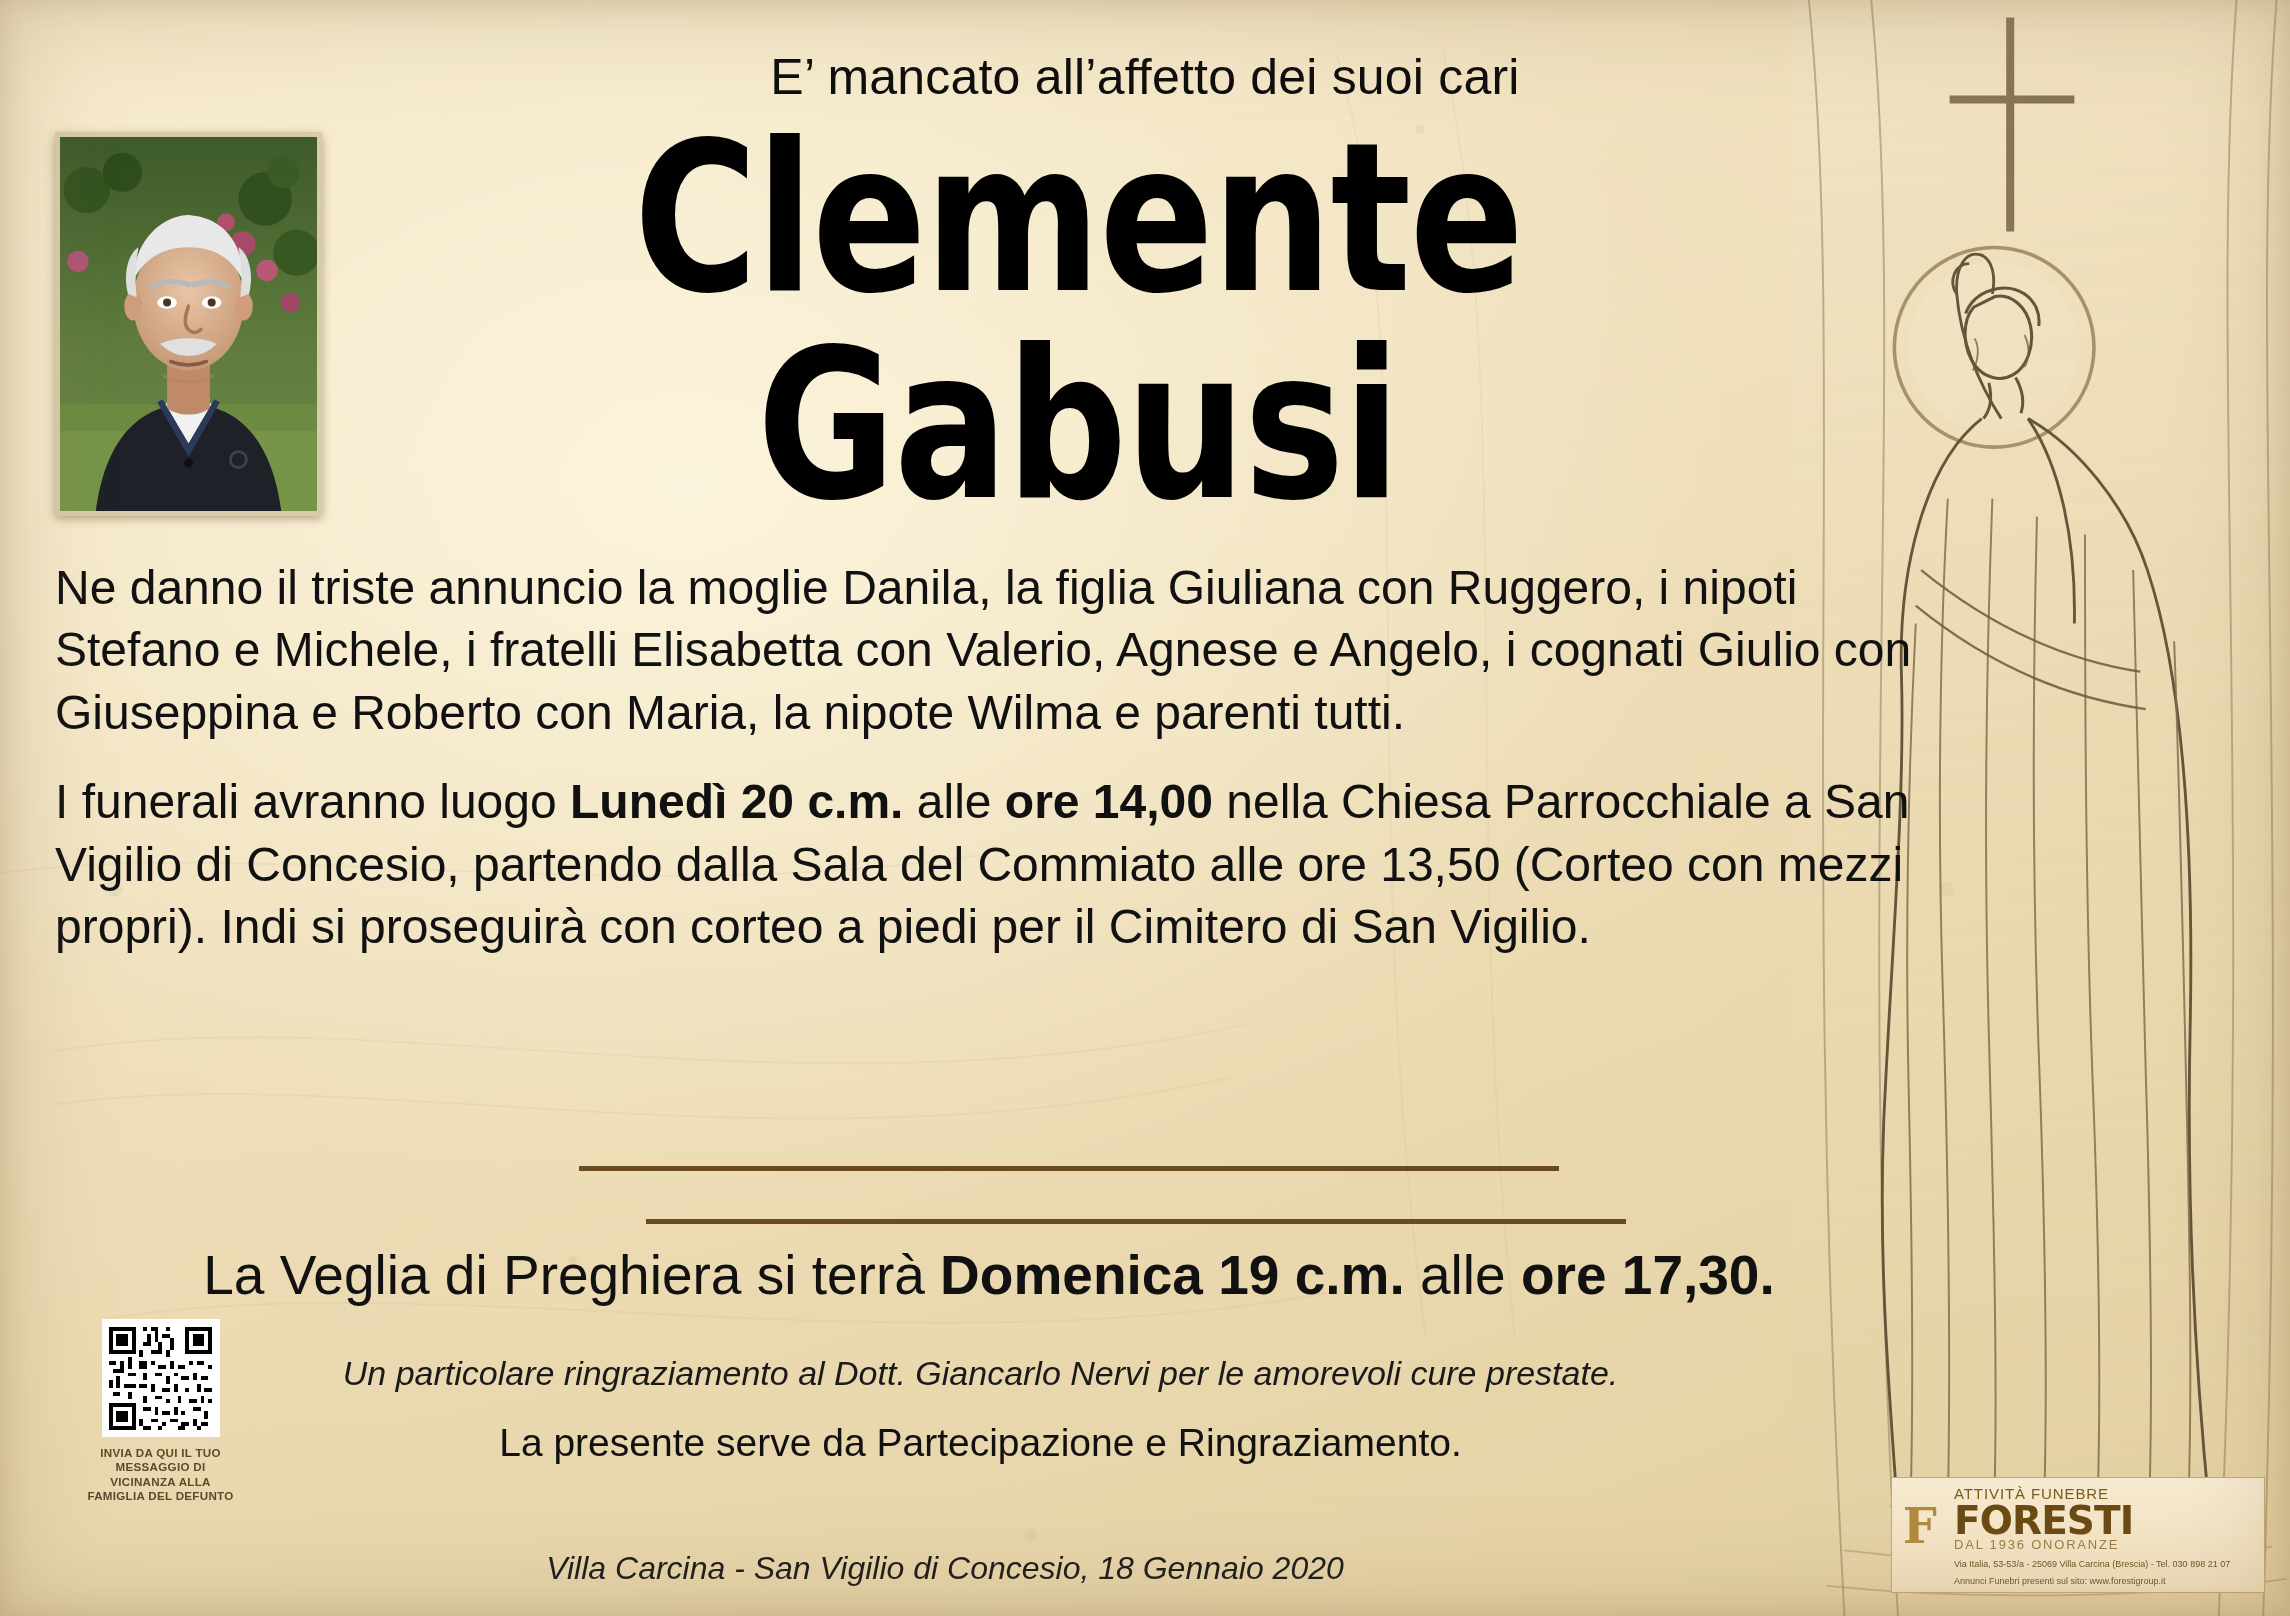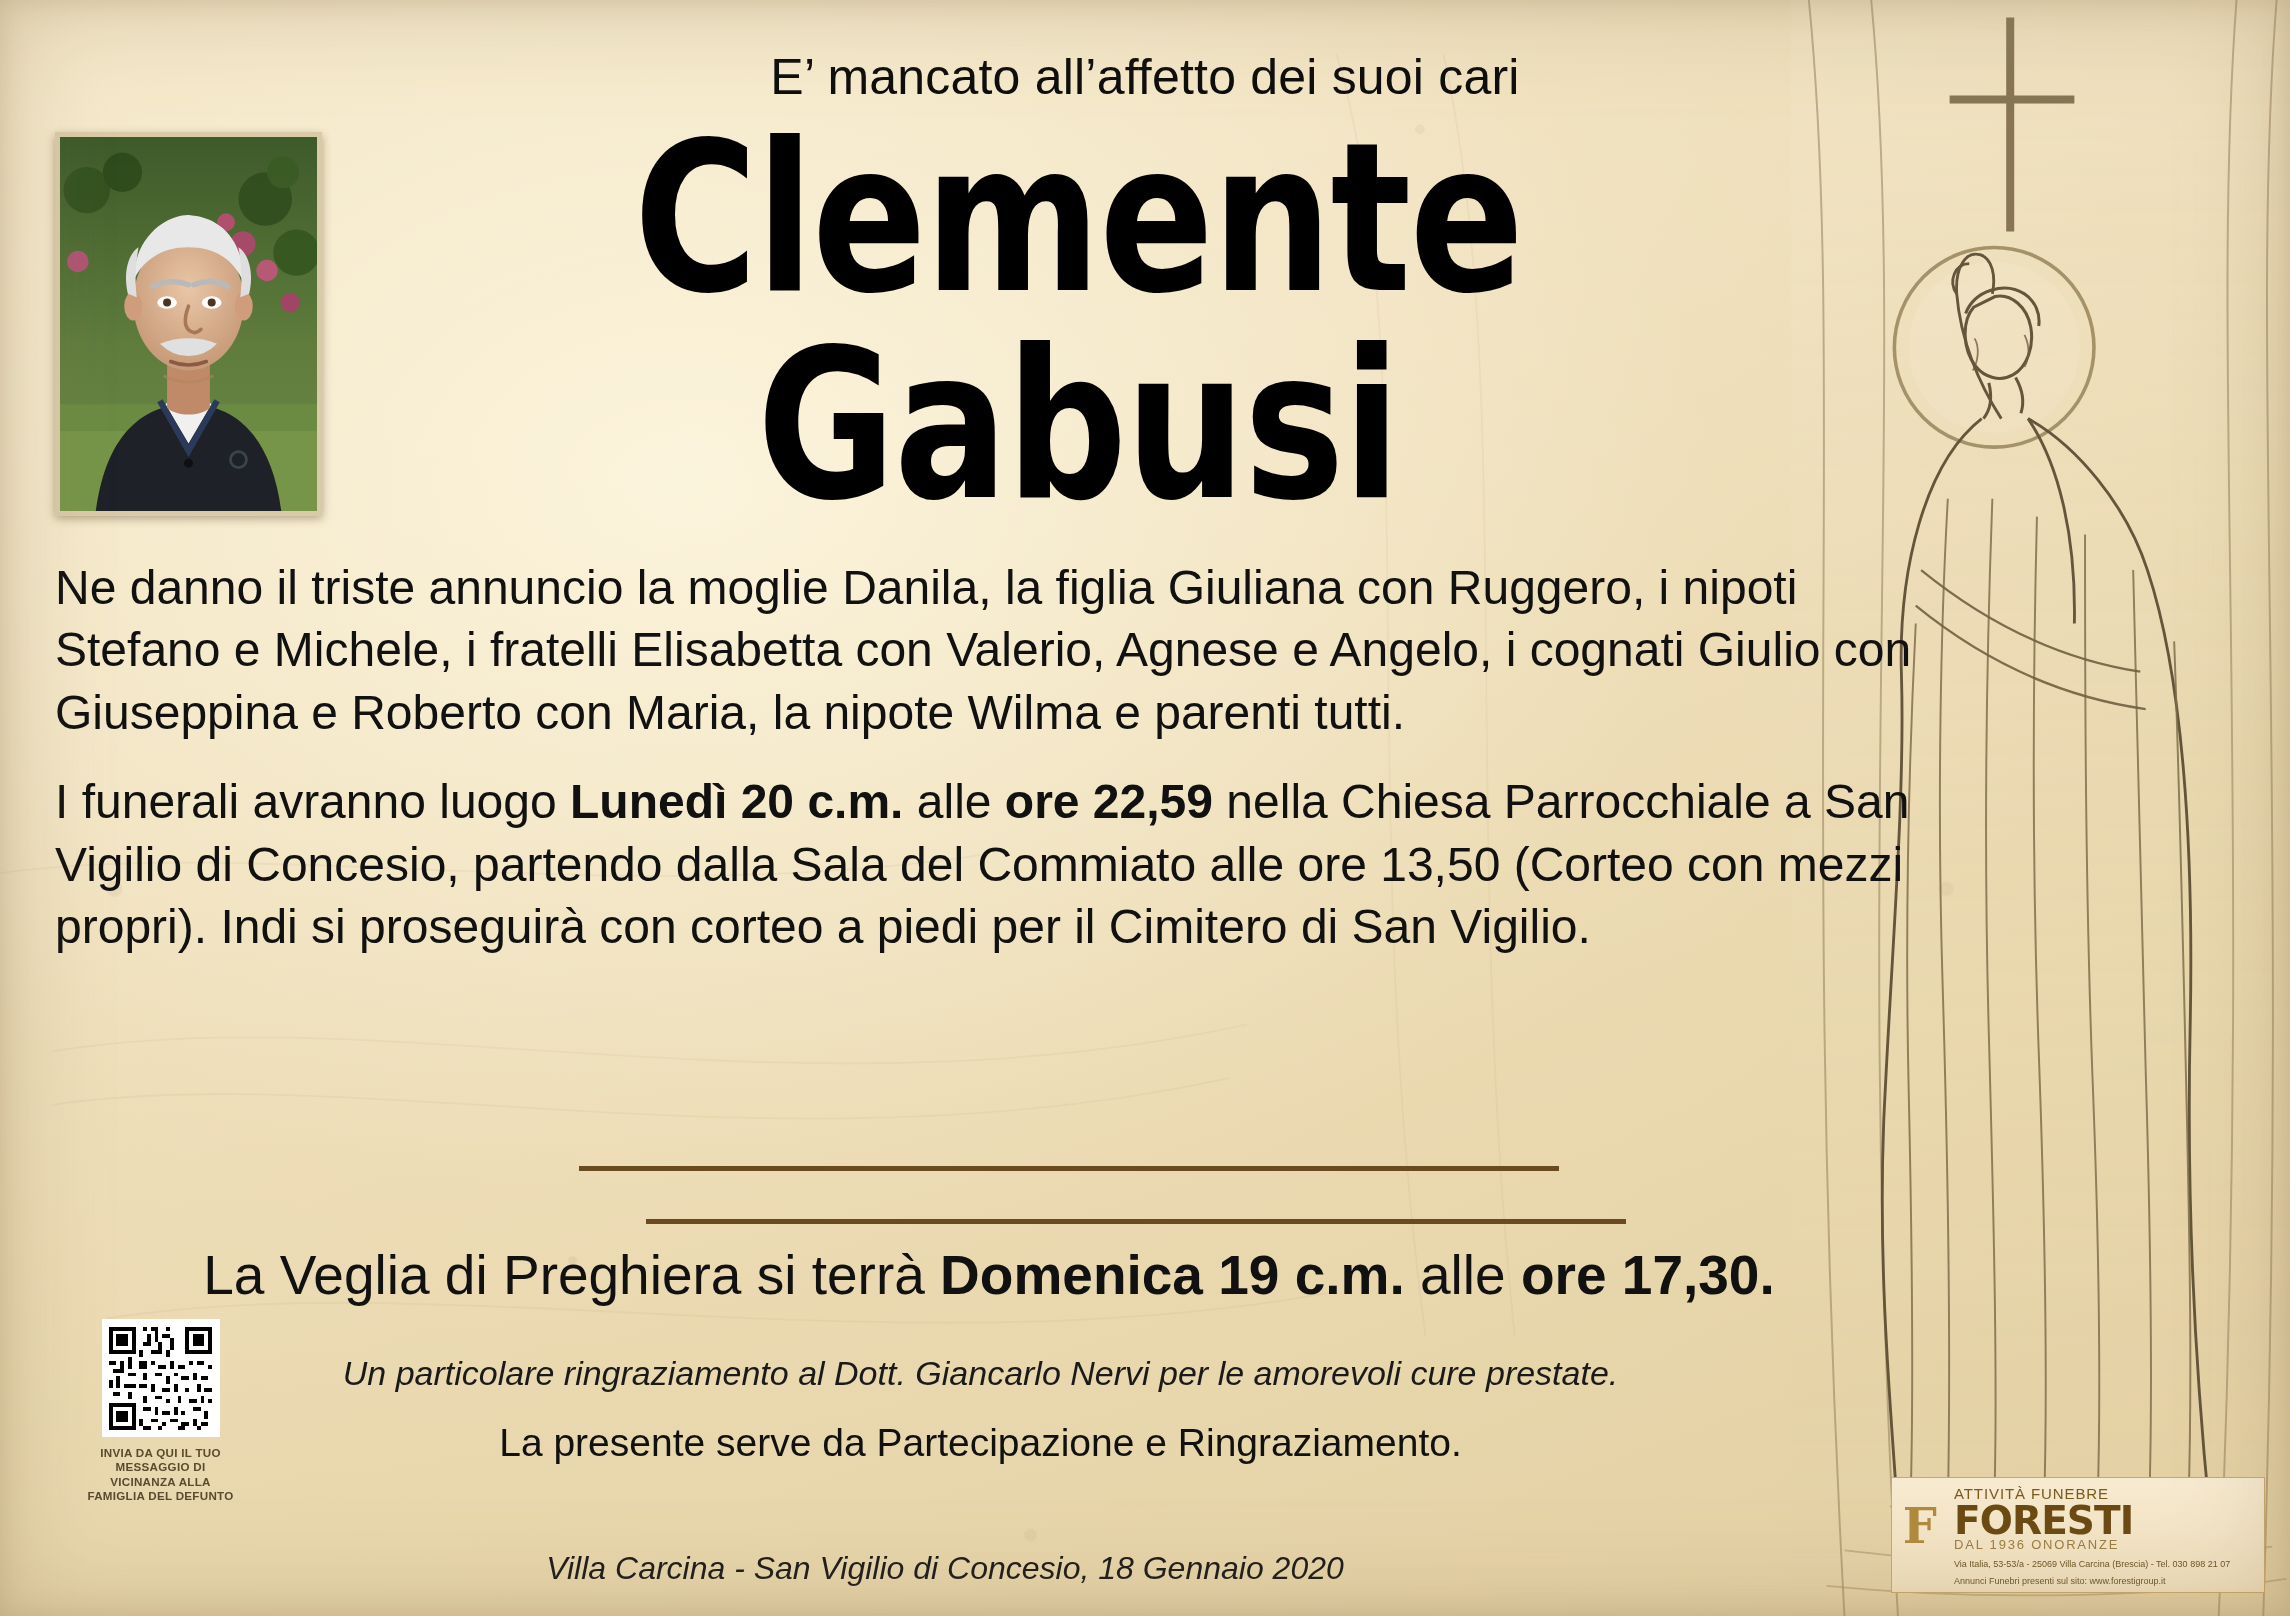--- a/index.html
+++ b/index.html
@@ -417,21 +417,21 @@
   <div class="line-top">E’ mancato all’affetto dei suoi cari</div>
 
   <div class="name">Clemente Gabusi</div>
 
 
   <div class="body-text">
     <p class="para">Ne danno il triste annuncio la moglie Danila, la figlia Giuliana con Ruggero, i nipoti Stefano e Michele, i fratelli Elisabetta con Valerio, Agnese e Angelo, i cognati Giulio con Giuseppina e Roberto con Maria, la nipote Wilma e parenti tutti.</p>
 
 
     <p class="para">
-      <span>I funerali avranno luogo </span><b>Lunedì 20 c.m.</b><span> alle </span><b>ore 22,59</b><span> nella Chiesa Parrocchiale a San Vigilio di Concesio, partendo dalla Sala del Commiato alle ore 13,50 (Corteo con mezzi propri). Indi si proseguirà con corteo a piedi per il Cimitero di San Vigilio.</span>
+      <span>I funerali avranno luogo </span><b>Lunedì 20 c.m.</b><span> alle </span><b>ore 14,00</b><span> nella Chiesa Parrocchiale a San Vigilio di Concesio, partendo dalla Sala del Commiato alle ore 13,50 (Corteo con mezzi propri). Indi si proseguirà con corteo a piedi per il Cimitero di San Vigilio.</span>
     </p>
   </div>
 
   <div class="rule rule1"></div>
   <div class="rule rule2"></div>
 
   <div class="veglia">
     <span>La Veglia di Preghiera si terrà </span><b>Domenica 19 c.m.</b><span> alle </span><b>ore 17,30.</b>
   </div>
 

